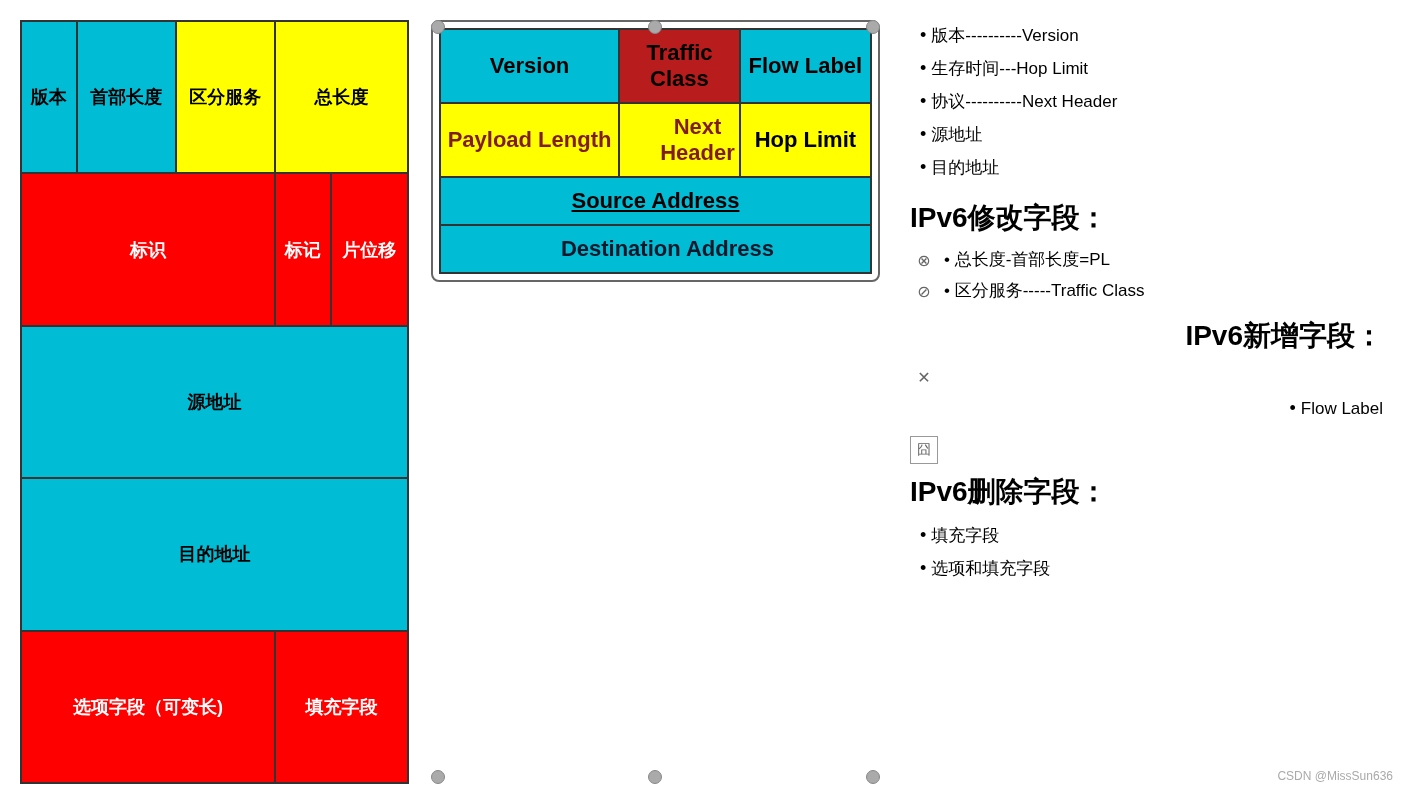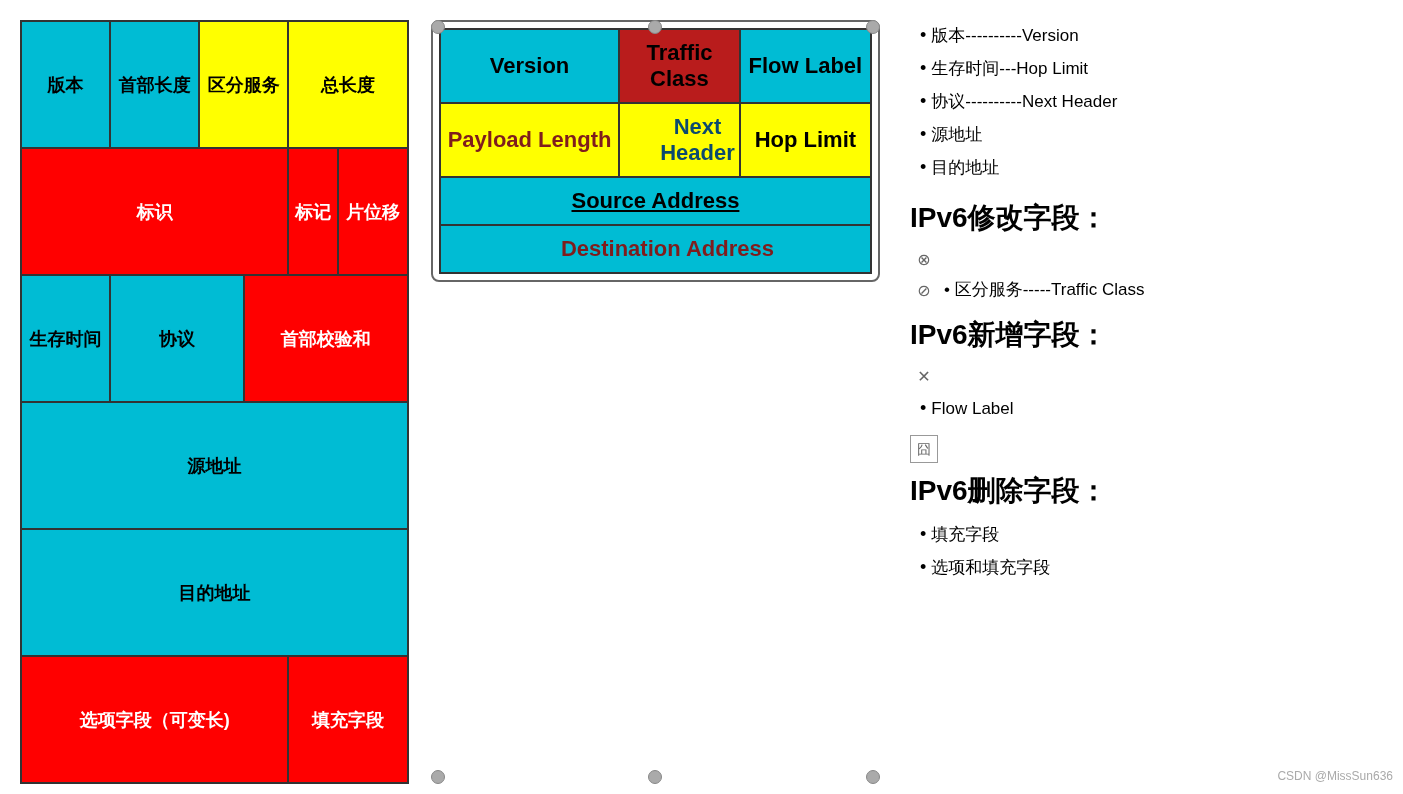--- a/index.html
+++ b/index.html
@@ -145,25 +145,20 @@
         <td class="cell-yellow" colspan="2">区分服务</td>
         <td class="cell-yellow" colspan="3">总长度</td>
       </tr>
 
       <tr>
         <td class="cell-red" colspan="4">标识</td>
         <td class="cell-red" colspan="1">标记</td>
         <td class="cell-red" colspan="2">片位移</td>
       </tr>
 
-      <tr>
-        <td class="cell-cyan" colspan="1">生存时间</td>
-        <td class="cell-cyan" colspan="2">协议</td>
-        <td class="cell-red" colspan="4">首部校验和</td>
-      </tr>
 
       <tr>
         <td class="cell-cyan" colspan="7">源地址</td>
       </tr>
 
       <tr>
         <td class="cell-cyan" colspan="7">目的地址</td>
       </tr>
 
       <tr>
@@ -185,30 +180,30 @@
         <tbody>
 
           <tr>
             <td style="background:#00bcd4; color:#000; width:10%;">Version</td>
             <td style="background:#b91c1c; color:#000; width:22%;">Traffic Class</td>
             <td style="background:#00bcd4; color:#000; width:68%;">Flow Label</td>
           </tr>
 
           <tr>
             <td colspan="1" style="background:#ffff00; color:#7f1d1d; width:45%;">Payload Length</td>
-            <td style="background:#ffff00; color:#0c4a6e; width:20%;padding-left:40px;">Next<br>Header</td>
+            <td style="background:#ffff00; color:#7f1d1d; width:20%;padding-left:40px;">Next<br>Header</td>
             <td style="background:#ffff00; color:#000; width:35%;">Hop Limit</td>
           </tr>
 
           <tr>
             <td colspan="3" style="background:#00bcd4; color:#000;text-decoration:underline;">Source Address</td>
           </tr>
 
           <tr>
-            <td colspan="3" style="background:#00bcd4; color:#7f1d1d;padding-left:28px;">Destination Address</td>
+            <td colspan="3" style="background:#00bcd4; color:#0f172a;padding-left:28px;">Destination Address</td>
           </tr>
         </tbody>
       </table>
     </div>
   </div>
 </div>
 
 <div class="right-panel" style="position:relative;">
 
   <div>
@@ -220,28 +215,29 @@
       <li><span>目的地址</span></li>
     </ul>
   </div>
 
   <div>
     <div class="section-title">
       <strong>IPv6修改字段：</strong>
     </div>
     <div class="icon-row">
       <span class="icon-box">⊗</span>
+      <span style="font-size:17px;">• <span>总长度-首部长度=PL</span></span>
     </div>
     <div class="icon-row">
       <span class="icon-box">⊘</span>
       <span style="font-size:17px;">• <span>区分服务-----Traffic Class</span></span>
     </div>
   </div>
 
-  <div style="margin-top:6px;">
+  <div style="margin-top:6px;text-align:right;">
     <div class="section-title">
       <strong>IPv6新增字段：</strong>
     </div>
     <div class="icon-row">
       <span class="icon-box">✕</span>
     </div>
     <ul class="bullet-list">
       <li><span>Flow Label</span></li>
     </ul>
     <div style="display:flex; align-items:center; gap:4px; margin-bottom:4px;">

